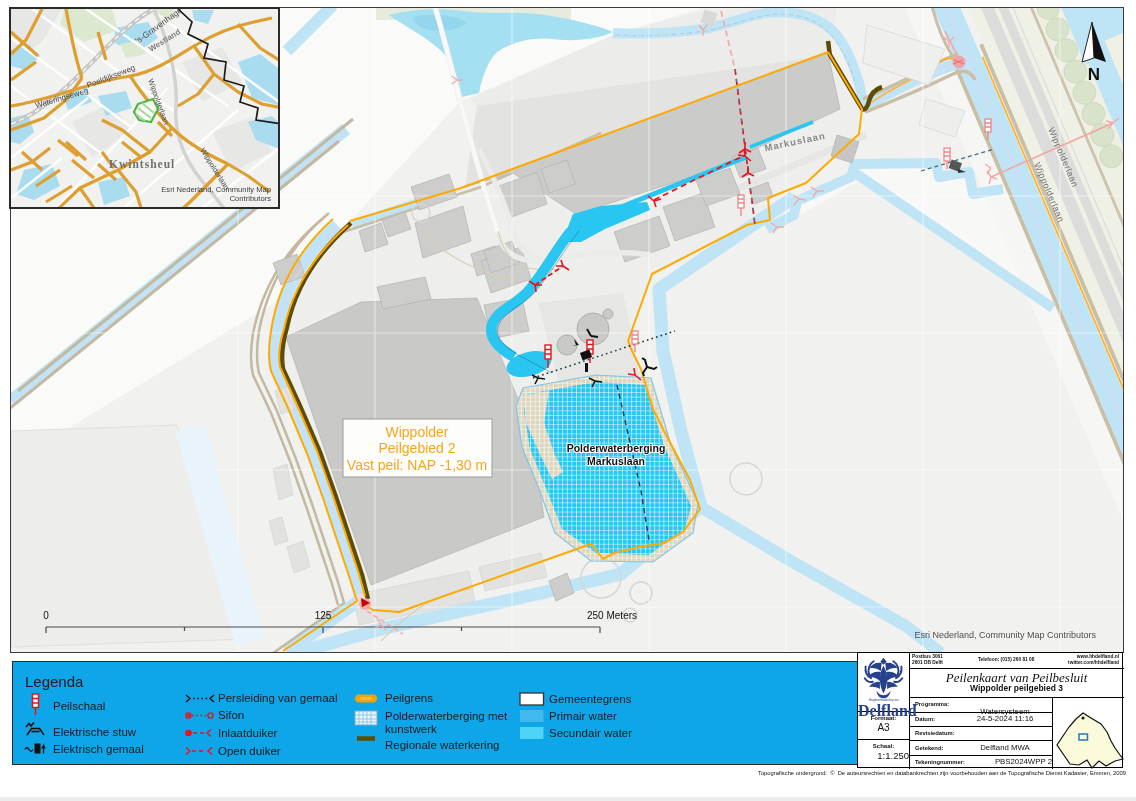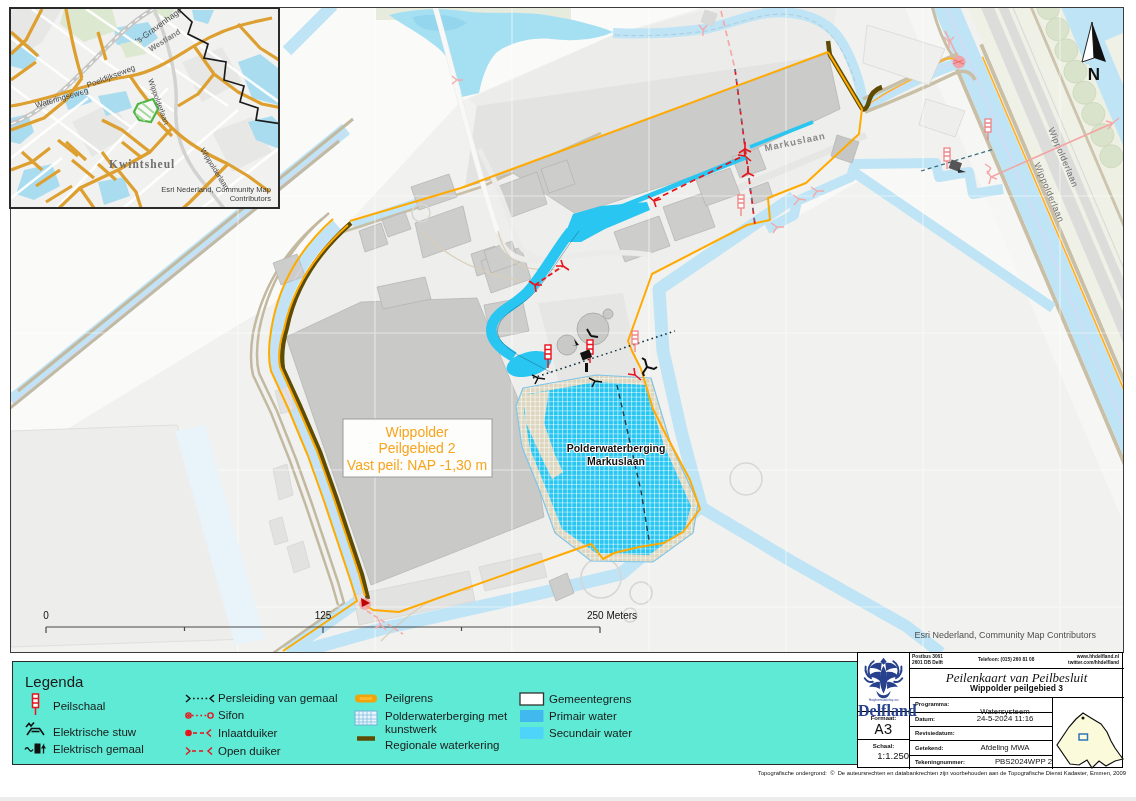--- a/index.html
+++ b/index.html
@@ -1,20 +1,20 @@
 <!DOCTYPE html>
 <html><head>
 <meta charset="utf-8">
 <style>
 html,body{margin:0;padding:0;background:#ffffff;width:1136px;height:801px;overflow:hidden;}
 *{box-sizing:border-box;}
 body{font-family:"Liberation Sans",sans-serif;position:relative;}
 #mapframe{position:absolute;left:10px;top:7px;width:1114px;height:646px;border:1.5px solid #3c3c3c;background:#f1f1ef;overflow:hidden;}
 #inset{position:absolute;left:9px;top:7px;width:271px;height:202px;border:2px solid #2a2a2a;background:#efefed;overflow:hidden;z-index:30;}
-#legend{position:absolute;left:12px;top:661px;width:950px;height:104px;border:1px solid #2a2a2a;background:#5eead4;z-index:5;}
+#legend{position:absolute;left:12px;top:661px;width:950px;height:104px;border:1px solid #2a2a2a;background:#0ea5e9;z-index:5;}
 #tblock{position:absolute;left:857px;top:652px;width:266px;height:116px;border:1px solid #000;background:#ffffff;z-index:6;}
 #botattr{position:absolute;right:10px;top:770px;font-size:5.8px;color:#111;z-index:4;}
 #graybar{position:absolute;left:0;top:797px;width:1136px;height:4px;background:#ececec;}
 .t{position:absolute;white-space:nowrap;}
 </style>
 </head>
 <body>
 <div id="mapframe">
 <svg width="1114" height="646" viewBox="10 7 1114 646">
 <defs>
@@ -501,26 +501,26 @@
 
  <div class="t" style="left:51px;top:17px;width:215px;text-align:center;font-family:'Liberation Serif',serif;font-style:italic;font-size:13px;color:#111;">Peilenkaart van Peilbesluit</div>
  <div class="t" style="left:51px;top:30px;width:215px;text-align:center;font-weight:bold;font-size:8.5px;color:#111;">Wippolder peilgebied 3</div>
 
  <div class="t" style="left:57px;top:48px;font-size:5.8px;font-weight:bold;color:#111;">Programma:</div>
  <div class="t" style="left:100px;top:54px;width:94px;text-align:center;font-size:7.8px;color:#111;">Watersysteem</div>
  <div class="t" style="left:57px;top:62.5px;font-size:5.8px;font-weight:bold;color:#111;">Datum:</div>
  <div class="t" style="left:100px;top:60.5px;width:94px;text-align:center;font-size:7.8px;color:#111;">24-5-2024 11:16</div>
  <div class="t" style="left:57px;top:77px;font-size:5.8px;font-weight:bold;color:#111;">Revisiedatum:</div>
  <div class="t" style="left:57px;top:91.5px;font-size:5.8px;font-weight:bold;color:#111;">Getekend:</div>
- <div class="t" style="left:100px;top:89.5px;width:94px;text-align:center;font-size:7.8px;color:#111;">Afdeling MWA</div>
+ <div class="t" style="left:100px;top:89.5px;width:94px;text-align:center;font-size:7.8px;color:#111;">Delfland MWA</div>
  <div class="t" style="left:57px;top:105.5px;font-size:5.8px;font-weight:bold;color:#111;">Tekeningnummer:</div>
  <div class="t" style="left:100px;top:104px;width:94px;text-align:right;font-size:7.8px;color:#111;">PBS2024WPP 2</div>
 
  <div class="t" style="left:0;top:62px;width:51px;text-align:center;font-size:6px;font-weight:bold;color:#111;">Formaat:</div>
- <div class="t" style="left:0;top:69px;width:51px;text-align:center;font-size:15px;color:#111;font-family:Liberation Mono, monospace;">A3</div>
+ <div class="t" style="left:0;top:69px;width:51px;text-align:center;font-size:10px;color:#111;">A3</div>
  <div class="t" style="left:0;top:90px;width:51px;text-align:center;font-size:6px;font-weight:bold;color:#111;">Schaal:</div>
  <div class="t" style="left:0;top:97px;width:51px;text-align:right;font-size:9.5px;color:#111;">1:1.250</div>
 
  <svg style="position:absolute;left:194px;top:44px;" width="72" height="72" viewBox="194 44 72 72">
   <polygon points="225,60 233,65 243,71 249,79 253,88 257,95 262,102 265,106 257,108 248,113 241,108 234,115 229,107 221,112 212,111 199,92 205,83 211,74 218,66" fill="#fbfbdc" stroke="#111" stroke-width="1.2"></polygon>
   <circle cx="225" cy="65" r="1.5" fill="#111"></circle>
   <rect x="221" y="81" width="8.5" height="6" fill="none" stroke="#2e75b6" stroke-width="1.5"></rect>
  </svg>
 </div>
 <div id="botattr">Topografische ondergrond:&nbsp; © &nbsp;De auteursrechten en databankrechten zijn voorbehouden aan de Topografische Dienst Kadaster, Emmen, 2009</div>

